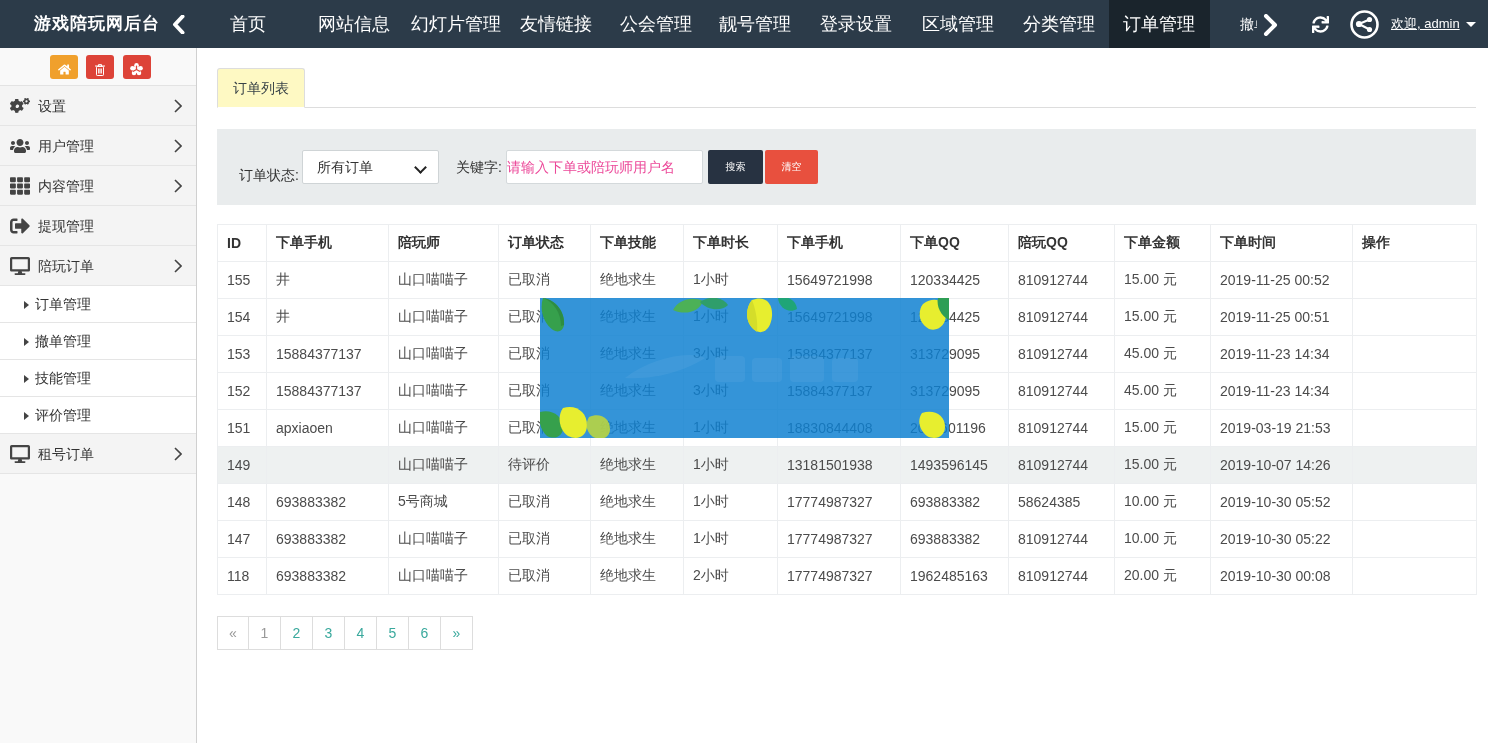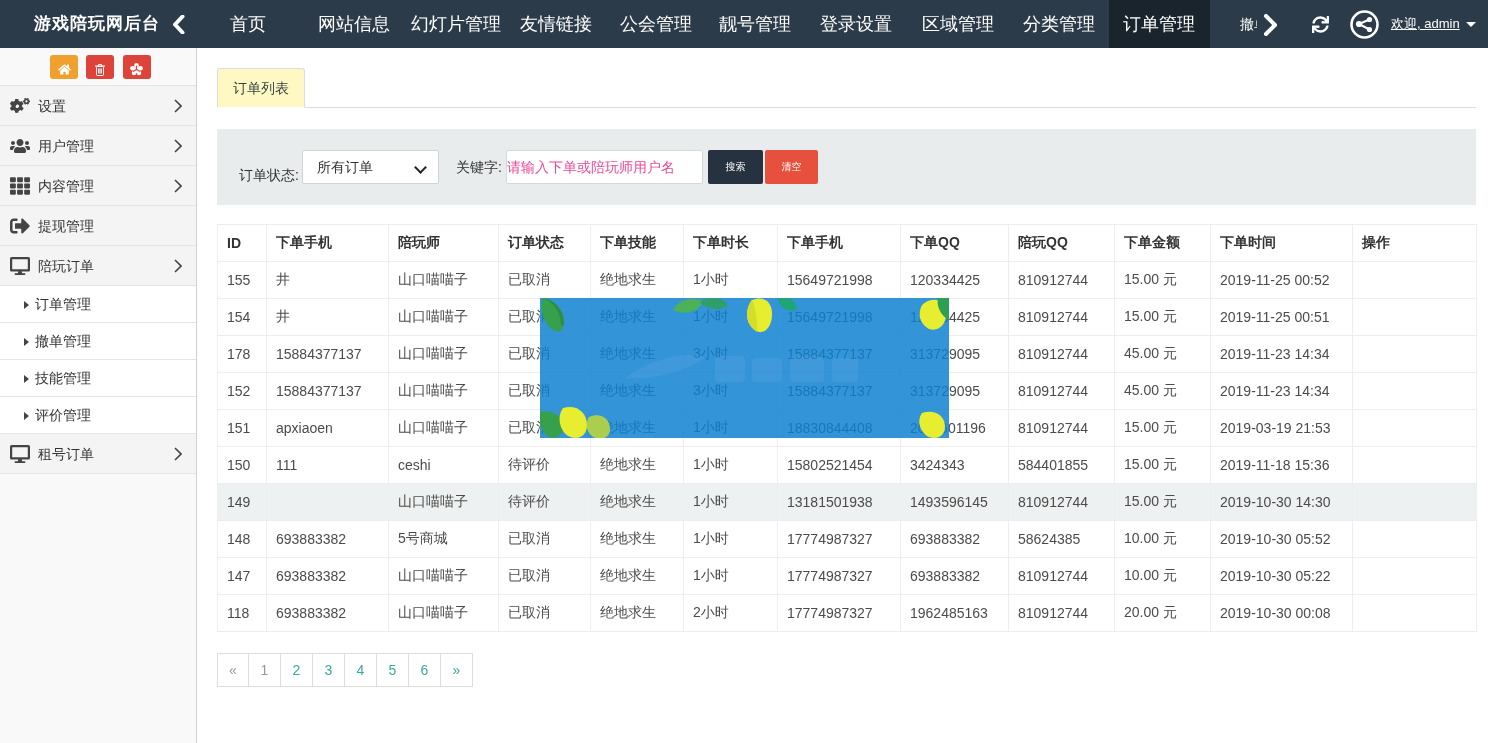--- a/index.html
+++ b/index.html
@@ -244,21 +244,21 @@
           <td>绝地求生</td>
           <td>1小时</td>
           <td>15649721998</td>
           <td>120934425</td>
           <td>810912744</td>
           <td>15.00 元</td>
           <td>2019-11-25 00:51</td>
           <td></td>
         </tr>
     <tr>
-          <td>178</td>
+          <td>153</td>
           <td>15884377137</td>
           <td>山口喵喵子</td>
           <td>已取消</td>
           <td>绝地求生</td>
           <td>3小时</td>
           <td>15884377137</td>
           <td>313729095</td>
           <td>810912744</td>
           <td>45.00 元</td>
           <td>2019-11-23 14:34</td>
@@ -285,46 +285,32 @@
           <td>已取消</td>
           <td>绝地求生</td>
           <td>1小时</td>
           <td>18830844408</td>
           <td>2011601196</td>
           <td>810912744</td>
           <td>15.00 元</td>
           <td>2019-03-19 21:53</td>
           <td></td>
         </tr>
-    <tr>
-          <td>150</td>
-          <td>111</td>
-          <td>ceshi</td>
-          <td>待评价</td>
-          <td>绝地求生</td>
-          <td>1小时</td>
-          <td>15802521454</td>
-          <td>3424343</td>
-          <td>584401855</td>
-          <td>15.00 元</td>
-          <td>2019-11-18 15:36</td>
-          <td></td>
-        </tr>
     <tr class="hl">
           <td>149</td>
           <td></td>
           <td>山口喵喵子</td>
           <td>待评价</td>
           <td>绝地求生</td>
           <td>1小时</td>
           <td>13181501938</td>
           <td>1493596145</td>
           <td>810912744</td>
           <td>15.00 元</td>
-          <td>2019-10-30 14:30</td>
+          <td>2019-10-07 14:26</td>
           <td></td>
         </tr>
     <tr>
           <td>148</td>
           <td>693883382</td>
           <td>5号商城</td>
           <td>已取消</td>
           <td>绝地求生</td>
           <td>1小时</td>
           <td>17774987327</td>

